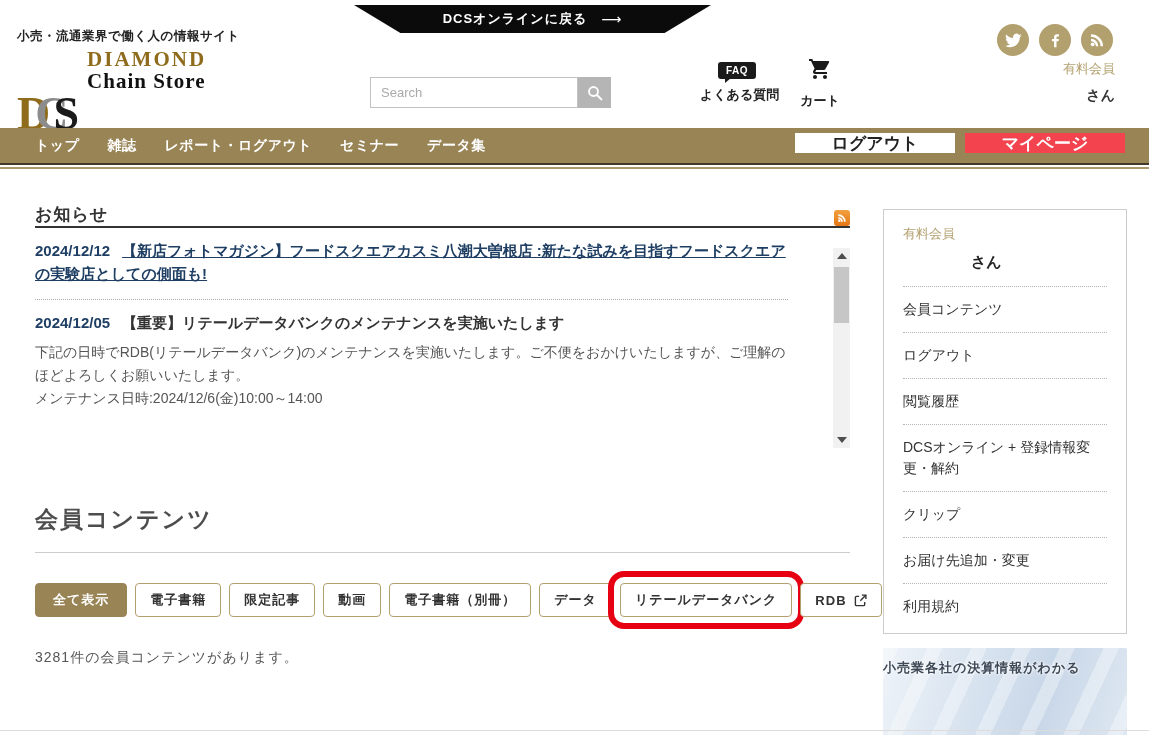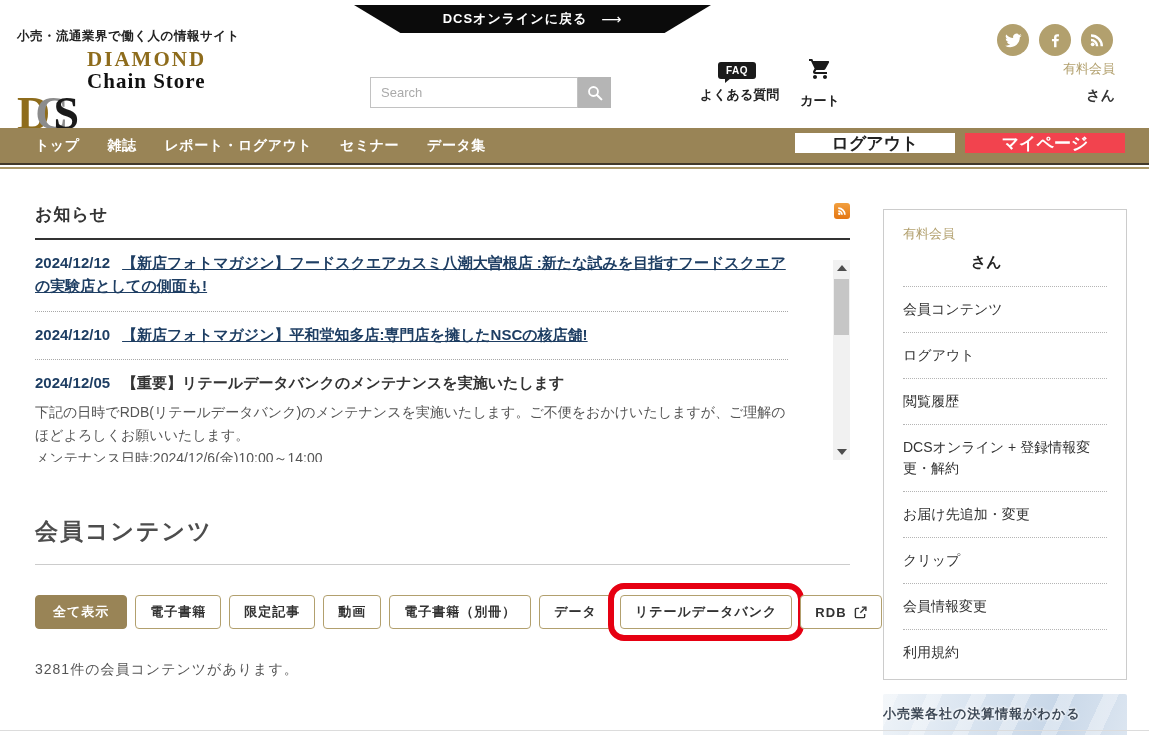--- a/index.html
+++ b/index.html
@@ -57,22 +57,22 @@
   .nav-btn { position:absolute; top:5px; width:160px; height:20px; display:flex; align-items:center;
     justify-content:center; font-size:17px; font-weight:bold; cursor:pointer; }
   .logout-btn { right:194px; background:#fff; color:#222; }
   .mypage-btn { right:24px; background:#f2434e; color:#fff; }
   .nav-underline { height:2px; background:#ab9767; margin-top:2px; }
 
   
   .main { position:relative; margin-top:34px; padding-left:35px; }
   .left-col { width:815px; }
 
-  .news-head { display:flex; justify-content:space-between; align-items:flex-start;
-    border-bottom:2px solid #333; padding-bottom:12px; }
+  .news-head { display:flex; justify-content:space-between; align-items:flex-end;
+    border-bottom:2px solid #333; }
   .news-title { font-size:17px; font-weight:bold; color:#333; letter-spacing:1px; }
   .rss-btn { width:16px; height:16px; border-radius:3px; cursor:pointer;
     background:linear-gradient(#f2a03f,#e47613); display:flex; align-items:center; justify-content:center; }
 
   .news-box { position:relative; height:222px; overflow:hidden; padding-right:62px; }
   .news-item { padding:11px 0 13px; font-size:15px; line-height:1.55; }
   .news-item + .news-item { border-top:1px dotted #a8a8a8; }
   .news-date { color:#1e3e63; font-weight:bold; margin-right:12px; }
   .news-link { color:#1e3e63; font-weight:bold; text-decoration:underline; cursor:pointer; }
   .news-static-title { color:#333; font-weight:bold; }
@@ -212,23 +212,20 @@
               <circle cx="5.5" cy="18.5" r="3"></circle>
               <path d="M3 10a11 11 0 0 1 11 11h-4A7 7 0 0 0 3 14z"></path>
               <path d="M3 3a18 18 0 0 1 18 18h-4A14 14 0 0 0 3 7z"></path>
             </svg>
         </span>
       </div>
 
       <div class="news-box">
         <div class="news-item">
           <span class="news-date">2024/12/12</span><a class="news-link">【新店フォトマガジン】フードスクエアカスミ八潮大曽根店 :新たな試みを目指すフードスクエアの実験店としての側面も!</a>
-        </div>
-        <div class="news-item">
-          <span class="news-date">2024/12/10</span><a class="news-link">【新店フォトマガジン】平和堂知多店:専門店を擁したNSCの核店舗!</a>
         </div>
         <div class="news-item">
           <span class="news-date">2024/12/05</span><span class="news-static-title">【重要】リテールデータバンクのメンテナンスを実施いたします</span>
           <div class="news-body">
             <div>下記の日時でRDB(リテールデータバンク)のメンテナンスを実施いたします。ご不便をおかけいたしますが、ご理解のほどよろしくお願いいたします。</div>
             <div>メンテナンス日時:2024/12/6(金)10:00～14:00</div>
           </div>
         </div>
         <div class="fake-scrollbar">
           <span class="sb-arrow sb-up">
@@ -268,23 +265,22 @@
 
     <aside class="sidebar">
       <div class="member-box">
         <div class="mb-type">有料会員</div>
         <div class="mb-name">さん</div>
         <ul class="mb-list">
           <li>会員コンテンツ</li>
           <li>ログアウト</li>
           <li>閲覧履歴</li>
           <li>DCSオンライン + 登録情報変更・解約</li>
+          <li>クリップ</li>
           <li>お届け先追加・変更</li>
-          <li>クリップ</li>
-          <li>会員情報変更</li>
           <li>利用規約</li>
         </ul>
       </div>
 
       <div class="rdb-banner">
         <div class="rdb-tagline">小売業各社の決算情報がわかる</div>
 
       </div>
     </aside>
   </div>

